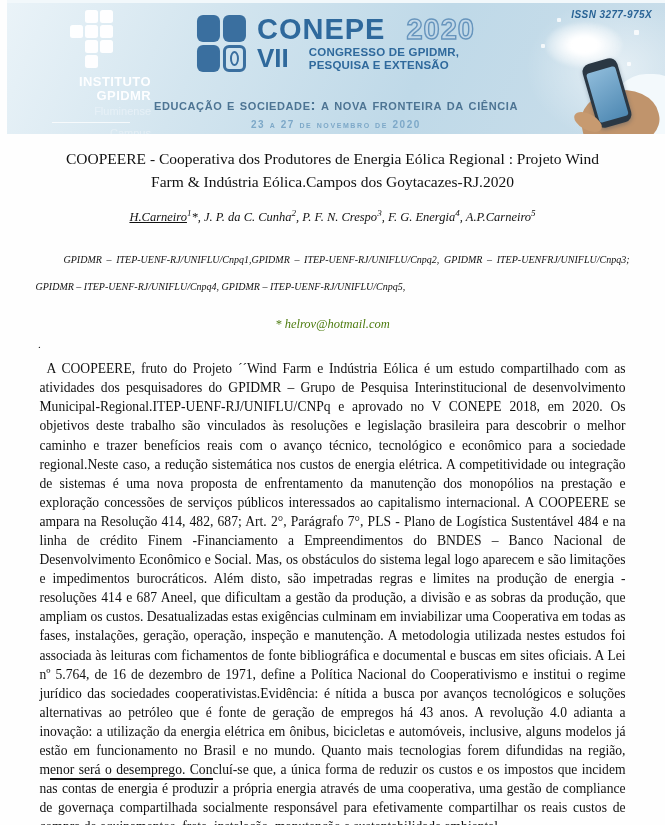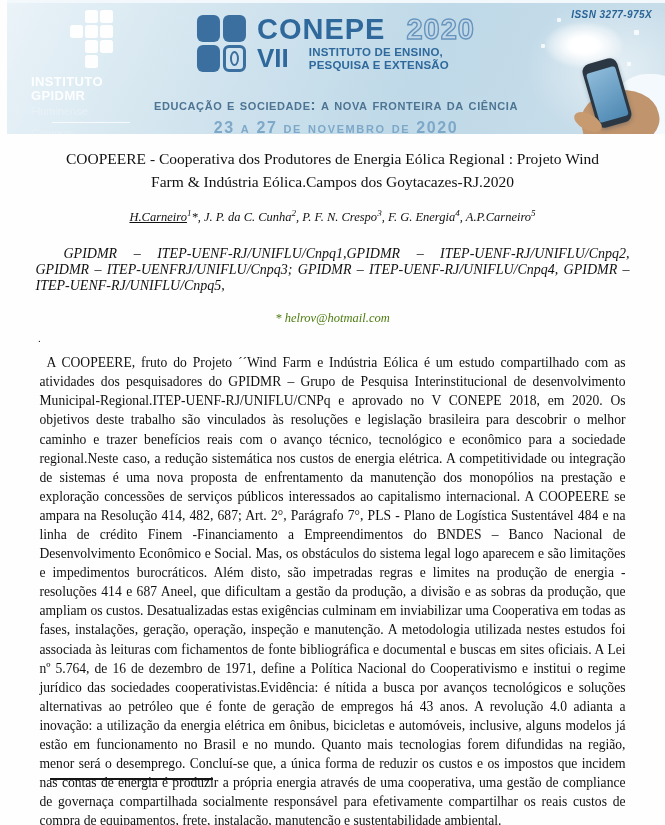--- a/index.html
+++ b/index.html
@@ -5,21 +5,21 @@
   html,body{margin:0;padding:0;}
   body{width:665px;height:825px;background:#ffffff;font-family:"Liberation Serif",serif;color:#151515;}
   .page{position:relative;width:665px;height:825px;background:#fefefe;overflow:hidden;}
 
   
   .banner{position:absolute;left:7px;top:0;width:658px;height:134px;overflow:hidden;
     background:linear-gradient(115deg,#eaf3f8 0%,#d3e5ef 30%,#bfd9e8 62%,#cadeea 100%);}
   .banner-topline{position:absolute;left:0;top:0;width:100%;height:3px;background:#f2f8fb;}
 
   
-  .iff{position:absolute;left:24px;top:10px;width:120px;text-align:left;
+  .iff{position:absolute;left:24px;top:10px;width:120px;text-align:right;
     font-family:"Liberation Sans",sans-serif;color:#fff;}
   .iff-grid{display:grid;grid-template-columns:repeat(3,13px);grid-auto-rows:13px;gap:2px;
     justify-content:center;margin-bottom:7px;}
   .iff-cell{background:#ffffff;border-radius:2.5px;opacity:.95;}
   .iff-cell.empty{background:transparent;}
   .iff-name{font-size:13px;font-weight:bold;letter-spacing:.4px;line-height:14px;color:#fdfeff;}
   .iff-flu{font-size:11px;color:#e9f2f8;opacity:.85;margin-top:2px;}
   .iff-div{width:78px;height:1px;background:rgba(255,255,255,.75);margin:5px auto 4px;}
   .iff-campus{font-size:11px;line-height:13px;color:#e7f0f6;opacity:.85;}
 
@@ -34,21 +34,21 @@
   .conepe-words{text-align:left;}
   .conepe-name-row{display:flex;align-items:center;gap:21px;}
   .conepe-name{font-size:29px;font-weight:bold;color:#2f699c;letter-spacing:1px;line-height:28px;}
   .conepe-year{font-size:29px;font-weight:bold;line-height:28px;color:#c2d8e8;
     -webkit-text-stroke:1.4px #6795bd;letter-spacing:1px;}
   .vii-row{display:flex;gap:20px;align-items:center;margin-top:3px;}
   .vii{font-size:26px;font-weight:bold;color:#2f699c;line-height:23px;}
   .congress{text-align:left;font-size:11.5px;font-weight:bold;color:#2f699c;line-height:12.5px;letter-spacing:.2px;}
   .tagline{margin-top:24px;font-size:15px;font-weight:bold;color:#4d7493;
     letter-spacing:.6px;font-variant:small-caps;}
-  .dates{margin-top:6px;font-size:16px;font-weight:bold;color:#7da8c8;
+  .dates{margin-top:6px;font-size:10px;font-weight:bold;color:#7da8c8;
     letter-spacing:1.6px;font-variant:small-caps;}
 
   
   .issn{position:absolute;top:9px;right:13px;font-family:"Liberation Sans",sans-serif;
     font-size:10px;font-weight:bold;font-style:italic;color:#2a6496;letter-spacing:.4px;z-index:5;}
 
   
   .photo{position:absolute;right:0;top:0;width:152px;height:134px;overflow:hidden;}
   .photo-glow{position:absolute;right:-10px;top:10px;width:150px;height:130px;
     background:radial-gradient(ellipse at 60% 45%,rgba(255,255,255,.55),rgba(255,255,255,0) 70%);}
@@ -71,21 +71,21 @@
   .shirt{position:absolute;right:-24px;bottom:-26px;width:78px;height:86px;background:#f3f9fc;
     border-radius:45%;}
 
   
   .doc{position:absolute;left:0;top:134px;width:665px;}
   .title{margin:14px auto 0;width:610px;text-align:center;font-size:15.5px;line-height:22.5px;color:#101010;}
   .authors{margin-top:15px;text-align:center;font-style:italic;font-size:12.5px;color:#101010;}
   .authors sup{font-size:9px;}
   .a-underline{text-decoration:underline;}
   .affil{margin:21px auto 0;width:594px;text-align:justify;text-indent:28px;font-style:italic;
-    font-size:14px;line-height:16px;color:#101010;}
+    font-size:10px;line-height:27px;color:#101010;}
   .email{margin-top:17px;text-align:center;font-style:italic;font-size:12.5px;color:#4d7c0f;}
   .dot-mark{margin:7px 0 0 38px;font-size:11px;line-height:11px;color:#101010;}
   .abstract{margin:9px auto 0;width:586px;text-align:justify;text-indent:7px;
     font-size:13.6px;line-height:19.1px;color:#101010;}
   .footnote-rule{position:absolute;left:50px;top:778px;width:163px;height:2px;background:#141414;}
 </style>
 </head>
 <body>
 
 <div class="page">
@@ -125,21 +125,21 @@
             <div class="mark-q"></div>
         </div>
         <div class="conepe-words">
           <div class="conepe-name-row">
             <span class="conepe-name">CONEPE</span>
             <span class="conepe-year">2020</span>
           </div>
           <div class="vii-row">
             <span class="vii">VII</span>
             <span class="congress">
-              <span>INSTITUTO DE ENSINO,</span><br>
+              <span>CONGRESSO DE GPIDMR,</span><br>
               <span>PESQUISA E EXTENSÃO</span>
             </span>
           </div>
         </div>
       </div>
       <div class="tagline">educação e sociedade: a nova fronteira da ciência</div>
       <div class="dates">23 a 27 de novembro de 2020</div>
     </div>
 
     <div class="issn">ISSN 3277-975X</div>

